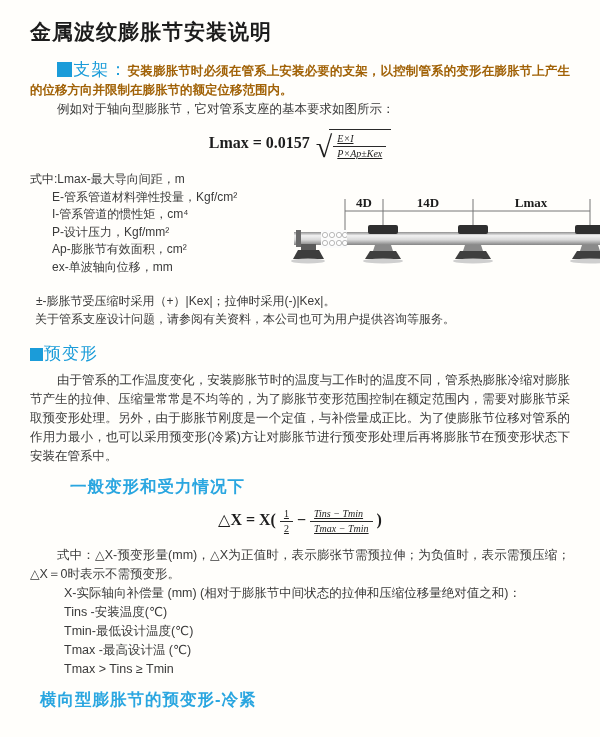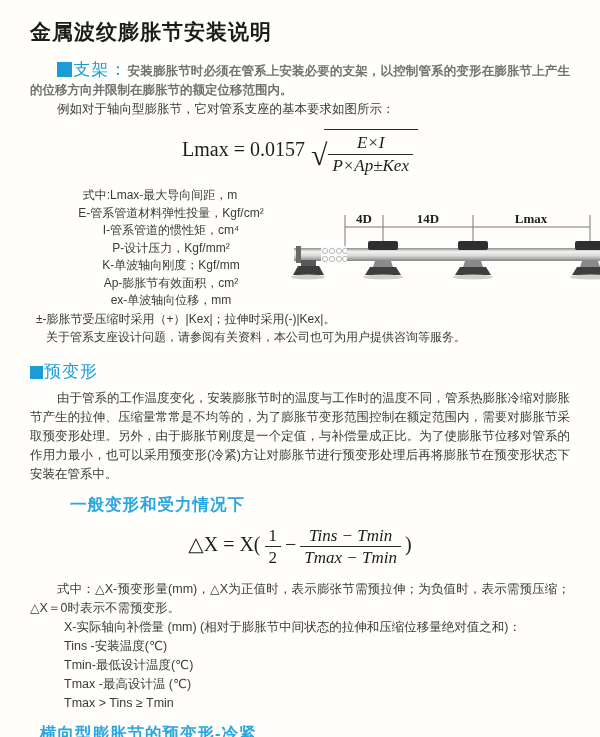--- a/index.html
+++ b/index.html
@@ -18,41 +18,41 @@
   p,.para{font-size:12.5px;line-height:19px;margin:0;text-align:justify;}
   .indent{text-indent:27px;}
   .sec-square{
     display:inline-block;width:15px;height:15px;background:#1b9cd9;
     vertical-align:-2px;margin-right:1px;
   }
   .sec-square.small{width:13px;height:13px;}
   .blue-head-inline{
     color:#1b9cd9;font-size:17px;font-weight:400;letter-spacing:1px;
   }
-  .intro-strong{font-weight:600;color:#737373;}
+  .intro-strong{font-weight:600;color:#a16207;}
   
   .formula-row{text-align:center;margin:10px 0 12px 0;
     font-family:"Liberation Serif","DejaVu Serif",serif;color:#1d1d1d;}
-  .f-lhs{font-weight:400;font-size:20px;}
-  .frac{display:inline-block;vertical-align:middle;text-align:center;
-    font-size:17px;line-height:1.15;}
+  .f-lhs{font-weight:700;font-size:16px;}
+  .frac{display:inline-block;vertical-align:middle;text-align:left;
+    font-size:10px;line-height:1.15;text-decoration:underline;}
   .frac .num{display:block;border-bottom:1px solid #2a2a2a;padding:0 4px 1px;}
   .frac .den{display:block;padding:1px 4px 0;}
   .ital{font-style:italic;}
   .sqrt{display:inline-flex;align-items:center;margin-left:6px;vertical-align:middle;}
   .sqrt .rad-glyph{font-size:30px;font-weight:400;line-height:1;transform:translateY(3px);}
   .sqrt .radicand{border-top:1.5px solid #2a2a2a;padding:3px 5px 0 4px;margin-left:-3px;}
   
-  .defs-wrap{display:flex;align-items:flex-start;margin-top:2px;text-align:center;}
+  .defs-wrap{display:flex;align-items:flex-start;margin-top:2px;}
   .defs{flex:0 0 260px;}
   .defs .def-line{font-size:12px;line-height:17.5px;white-space:nowrap;}
   .defs .def-line + .def-line{margin-left:22px;}
   .diagram-box{flex:1;margin-top:22px;min-width:0;}
   .fullline{font-size:12px;line-height:18px;white-space:nowrap;margin-left:6px;}
-  .fullline.note-line{margin-left:16px;}
+  .fullline.note-line{margin-left:5px;}
   
   .sec2-head{margin:14px 0 6px 0;}
   .sub-head{
     color:#2aa6e0;font-size:16.5px;font-weight:700;letter-spacing:1px;
     margin:10px 0 4px 40px;
   }
   .sub-head.axial{margin-left:40px;}
   .axial-lines .line{font-size:12.5px;line-height:19px;margin-left:34px;white-space:nowrap;}
   .axial-note{margin-top:2px;}
 </style>
@@ -72,21 +72,20 @@
         <span class="radicand"><span class="frac ital"><span class="num">E×I</span><span class="den">P×Ap±Kex</span></span></span>
       </span>
   </div>
 
   <div class="defs-wrap">
     <div class="defs">
       <div class="def-line">式中:Lmax-最大导向间距，m</div>
       <div class="def-line">E-管系管道材料弹性投量，Kgf/cm²</div>
       <div class="def-line">I-管系管道的惯性矩，cm⁴</div>
       <div class="def-line">P-设计压力，Kgf/mm²</div>
-      <div class="def-line">K-单波轴向刚度；Kgf/mm</div>
       <div class="def-line">Ap-膨胀节有效面积，cm²</div>
       <div class="def-line">ex-单波轴向位移，mm</div>
     </div>
     <div class="diagram-box">
       <svg width="350" height="95" viewBox="0 0 350 95">
         <defs>
           <linearGradient id="pg" x1="0" y1="0" x2="0" y2="1">
             <stop offset="0" stop-color="#8f8f8f"></stop>
             <stop offset="0.28" stop-color="#f2f2f2"></stop>
             <stop offset="0.6" stop-color="#d9d9d9"></stop>

